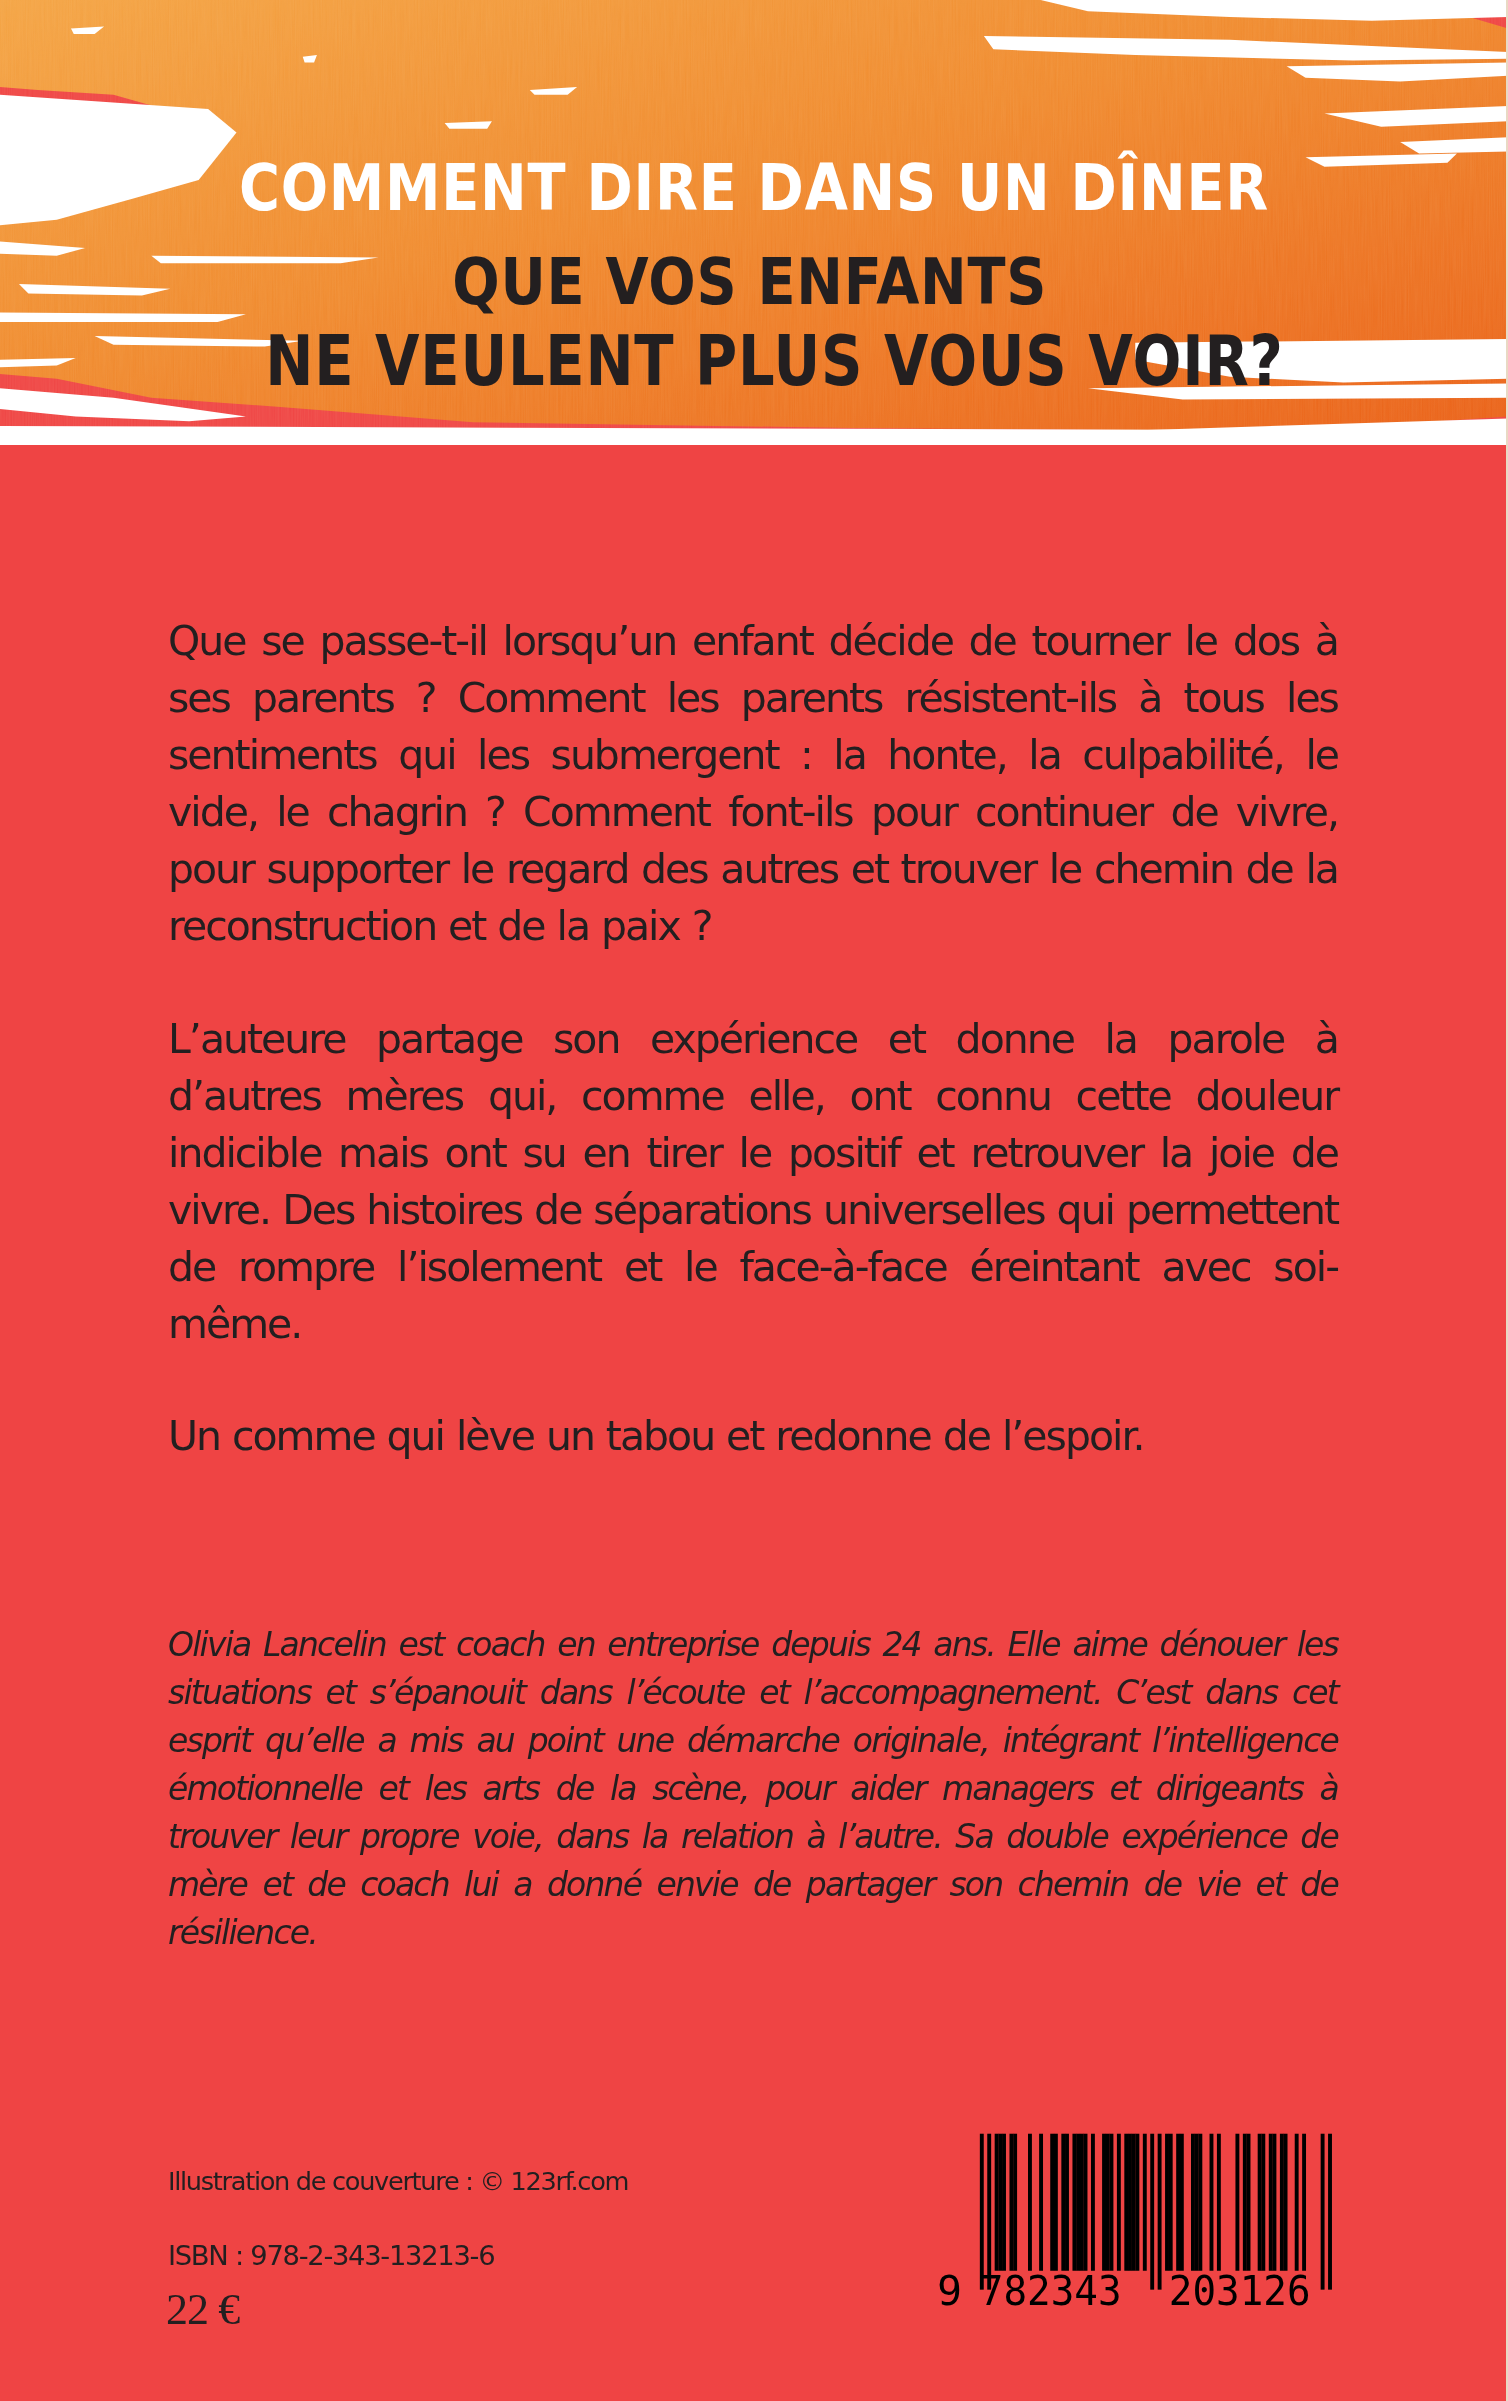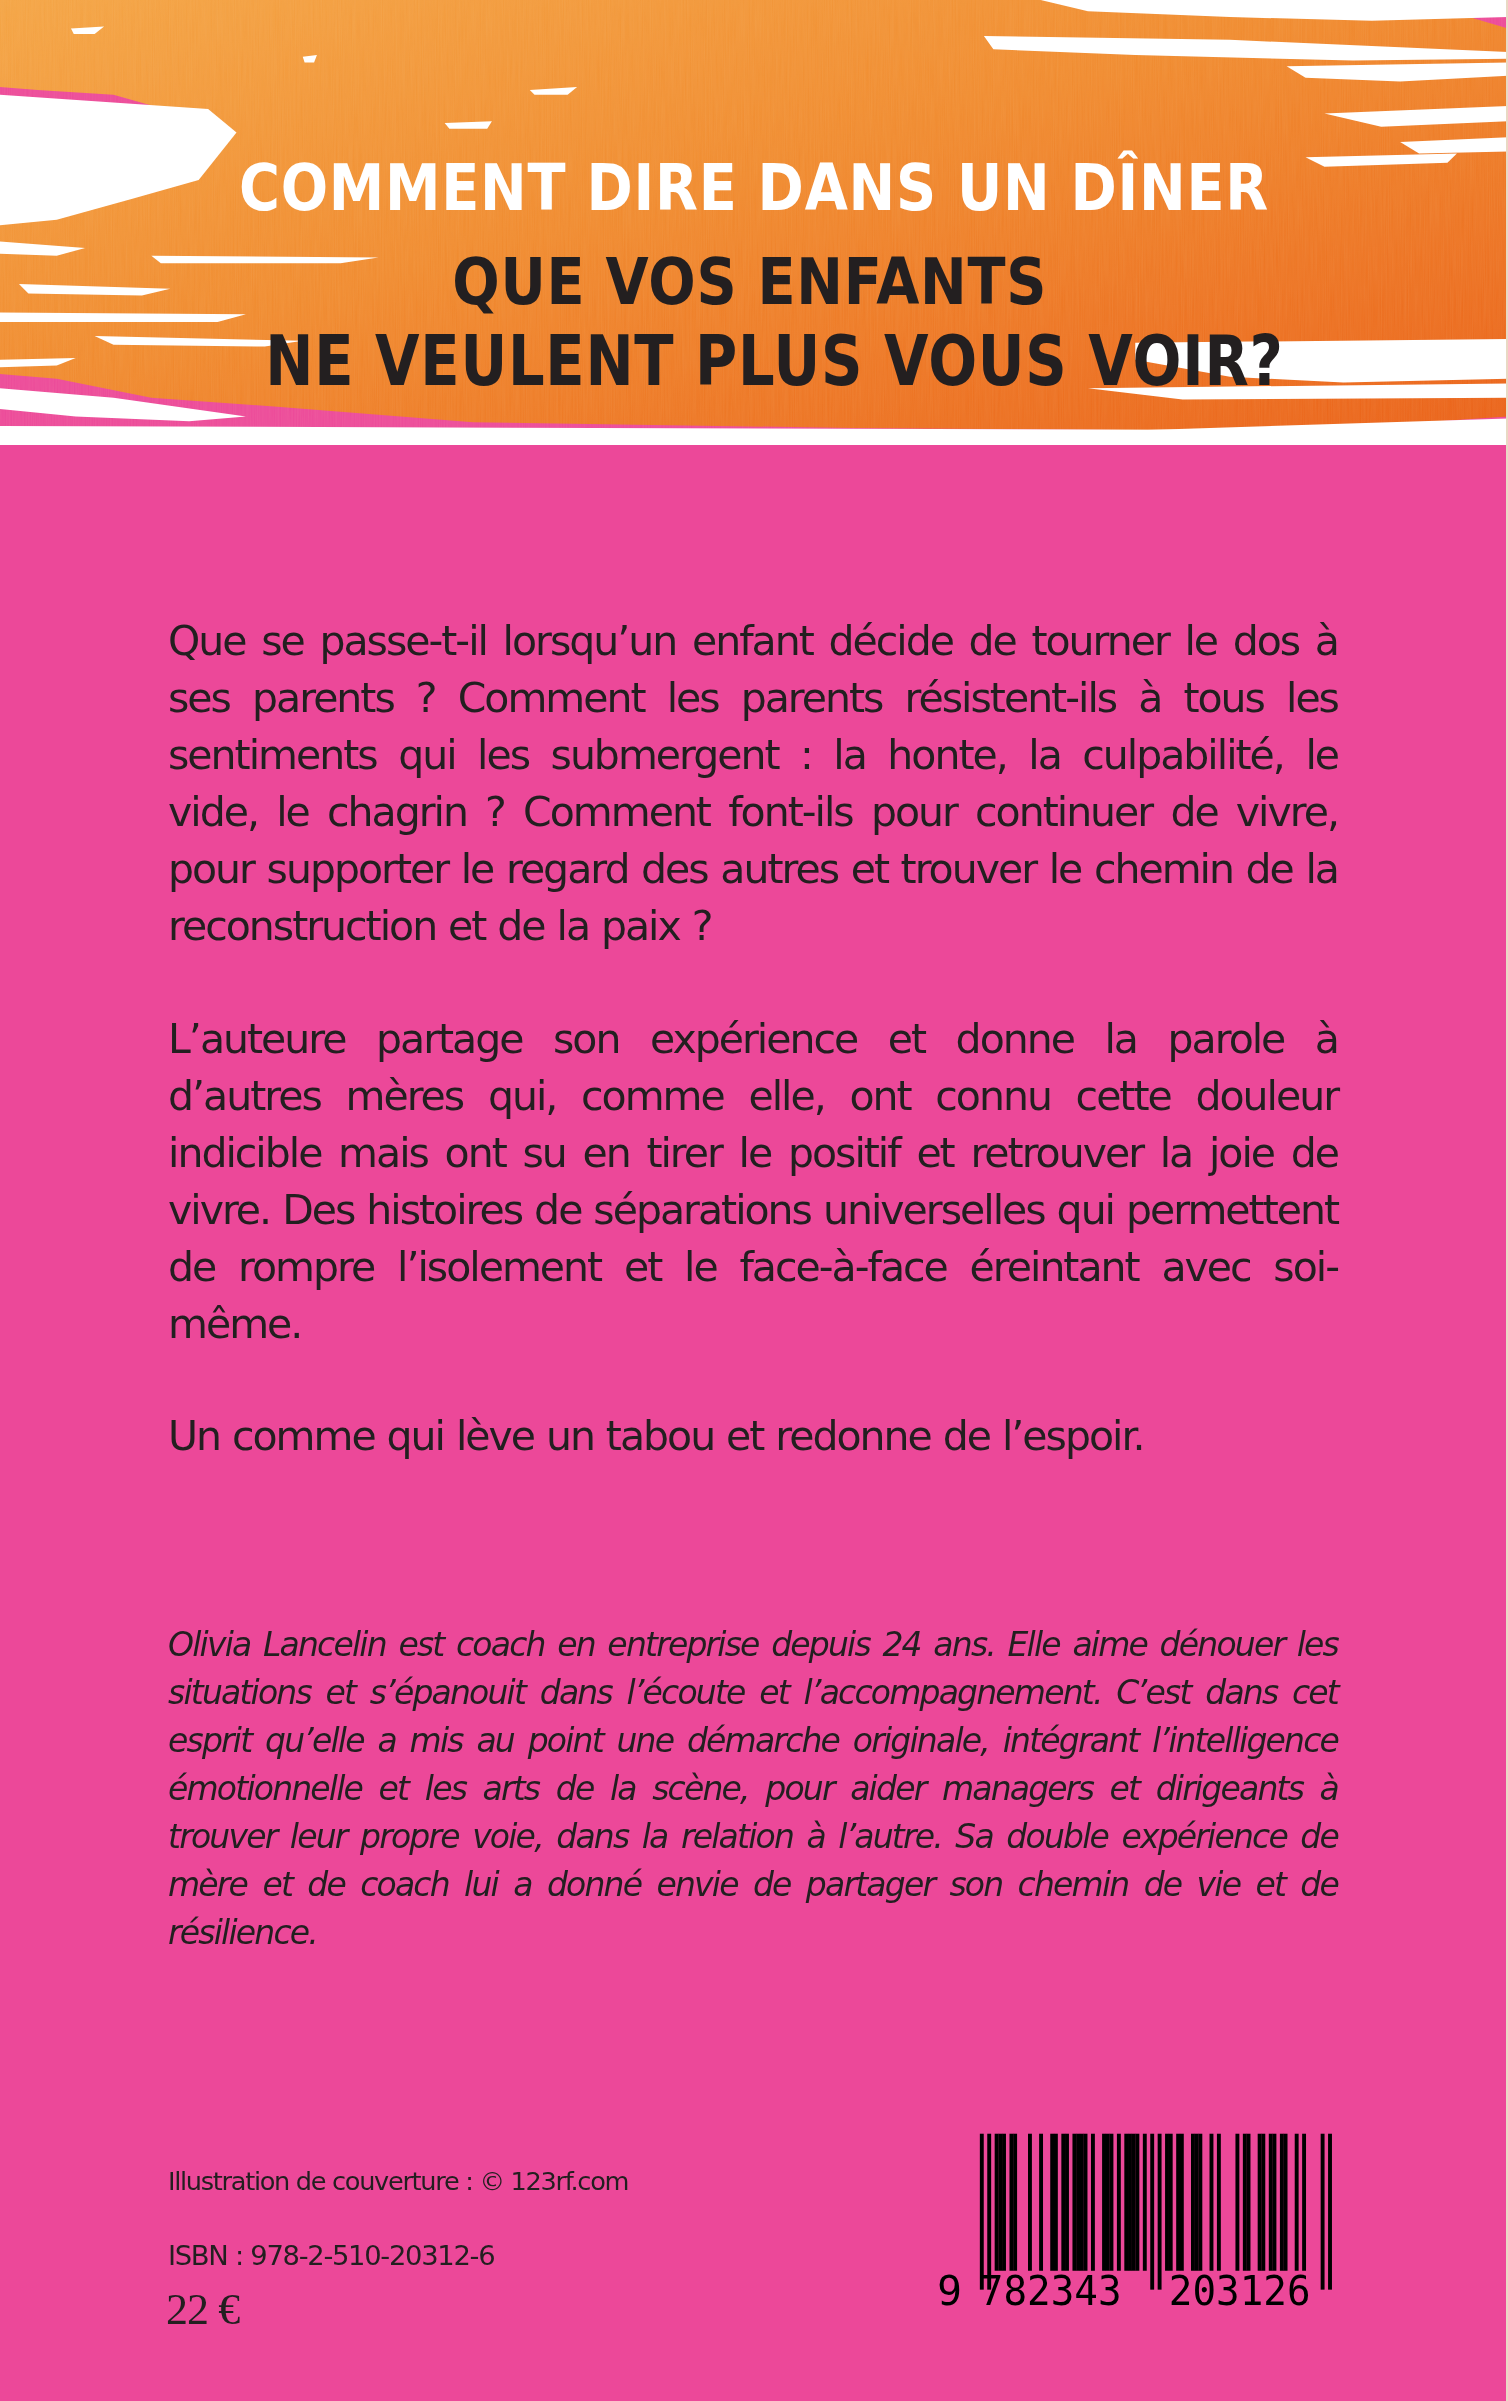--- a/index.html
+++ b/index.html
@@ -1,17 +1,17 @@
 <!DOCTYPE html>
 <html style="font-size:15px"><head>
 <meta charset="utf-8">
 <style>
   html, body { margin: 0; padding: 0; background: #ffffff; }
   body { width: 1508px; height: 2402px; position: relative; overflow: hidden; }
-  .page { position: absolute; left: 0; top: 0; width: 1508px; height: 2402px; background: #ec4899; }
+  .page { position: absolute; left: 0; top: 0; width: 1508px; height: 2402px; background: #ef4444; }
   .edge-line { position: absolute; right: 0; top: 0; width: 1.9px; height: 2402px; background: #e9d9c4; }
 
   .brush { position: absolute; left: 0; top: 0; width: 1508px; height: 445px; }
 
   .title-line {
     position: absolute; left: 0; width: 1508px; text-align: center;
     font-family: "DejaVu Sans", sans-serif; font-weight: bold;
     text-transform: uppercase; white-space: nowrap;
     letter-spacing: 0.9px;
   }
@@ -113,21 +113,21 @@
   <div class="body-col p2">
     <p class="para">L’auteure partage son expérience et donne la parole à d’autres mères qui, comme elle, ont connu cette douleur indicible mais ont su en tirer le positif et retrouver la joie de vivre. Des histoires de séparations universelles qui permettent de rompre l’isolement et le face-à-face éreintant avec soi-même.</p>
   </div>
   <div class="body-col p3">
     <p class="para">Un comme qui lève un tabou et redonne de l’espoir.</p>
   </div>
 
   <p class="bio"><b>Olivia Lancelin</b><span> est coach en entreprise depuis 24 ans. Elle aime dénouer les situations et s’épanouit dans l’écoute et l’accompagnement. C’est dans cet esprit qu’elle a mis au point une démarche originale, intégrant l’intelligence émotionnelle et les arts de la scène, pour aider managers et dirigeants à trouver leur propre voie, dans la relation à l’autre. Sa double expérience de mère et de coach lui a donné envie de partager son chemin de vie et de résilience.</span></p>
 
   <div class="footer-text credit">Illustration de couverture : © 123rf.com</div>
-  <div class="footer-text isbn">ISBN : 978-2-510-20312-6</div>
+  <div class="footer-text isbn">ISBN : 978-2-343-13213-6</div>
   <div class="footer-text price">22 €</div>
 
   <svg class="barcode" viewBox="0 0 430 200">
     <g id="bars">
         <rect x="45.00" y="5" width="4.12" height="165" fill="#000"></rect>
         <rect x="52.84" y="5" width="4.12" height="165" fill="#000"></rect>
         <rect x="60.68" y="5" width="4.12" height="145" fill="#000"></rect>
         <rect x="64.60" y="5" width="4.12" height="145" fill="#000"></rect>
         <rect x="68.52" y="5" width="4.12" height="145" fill="#000"></rect>
         <rect x="76.36" y="5" width="4.12" height="145" fill="#000"></rect>

